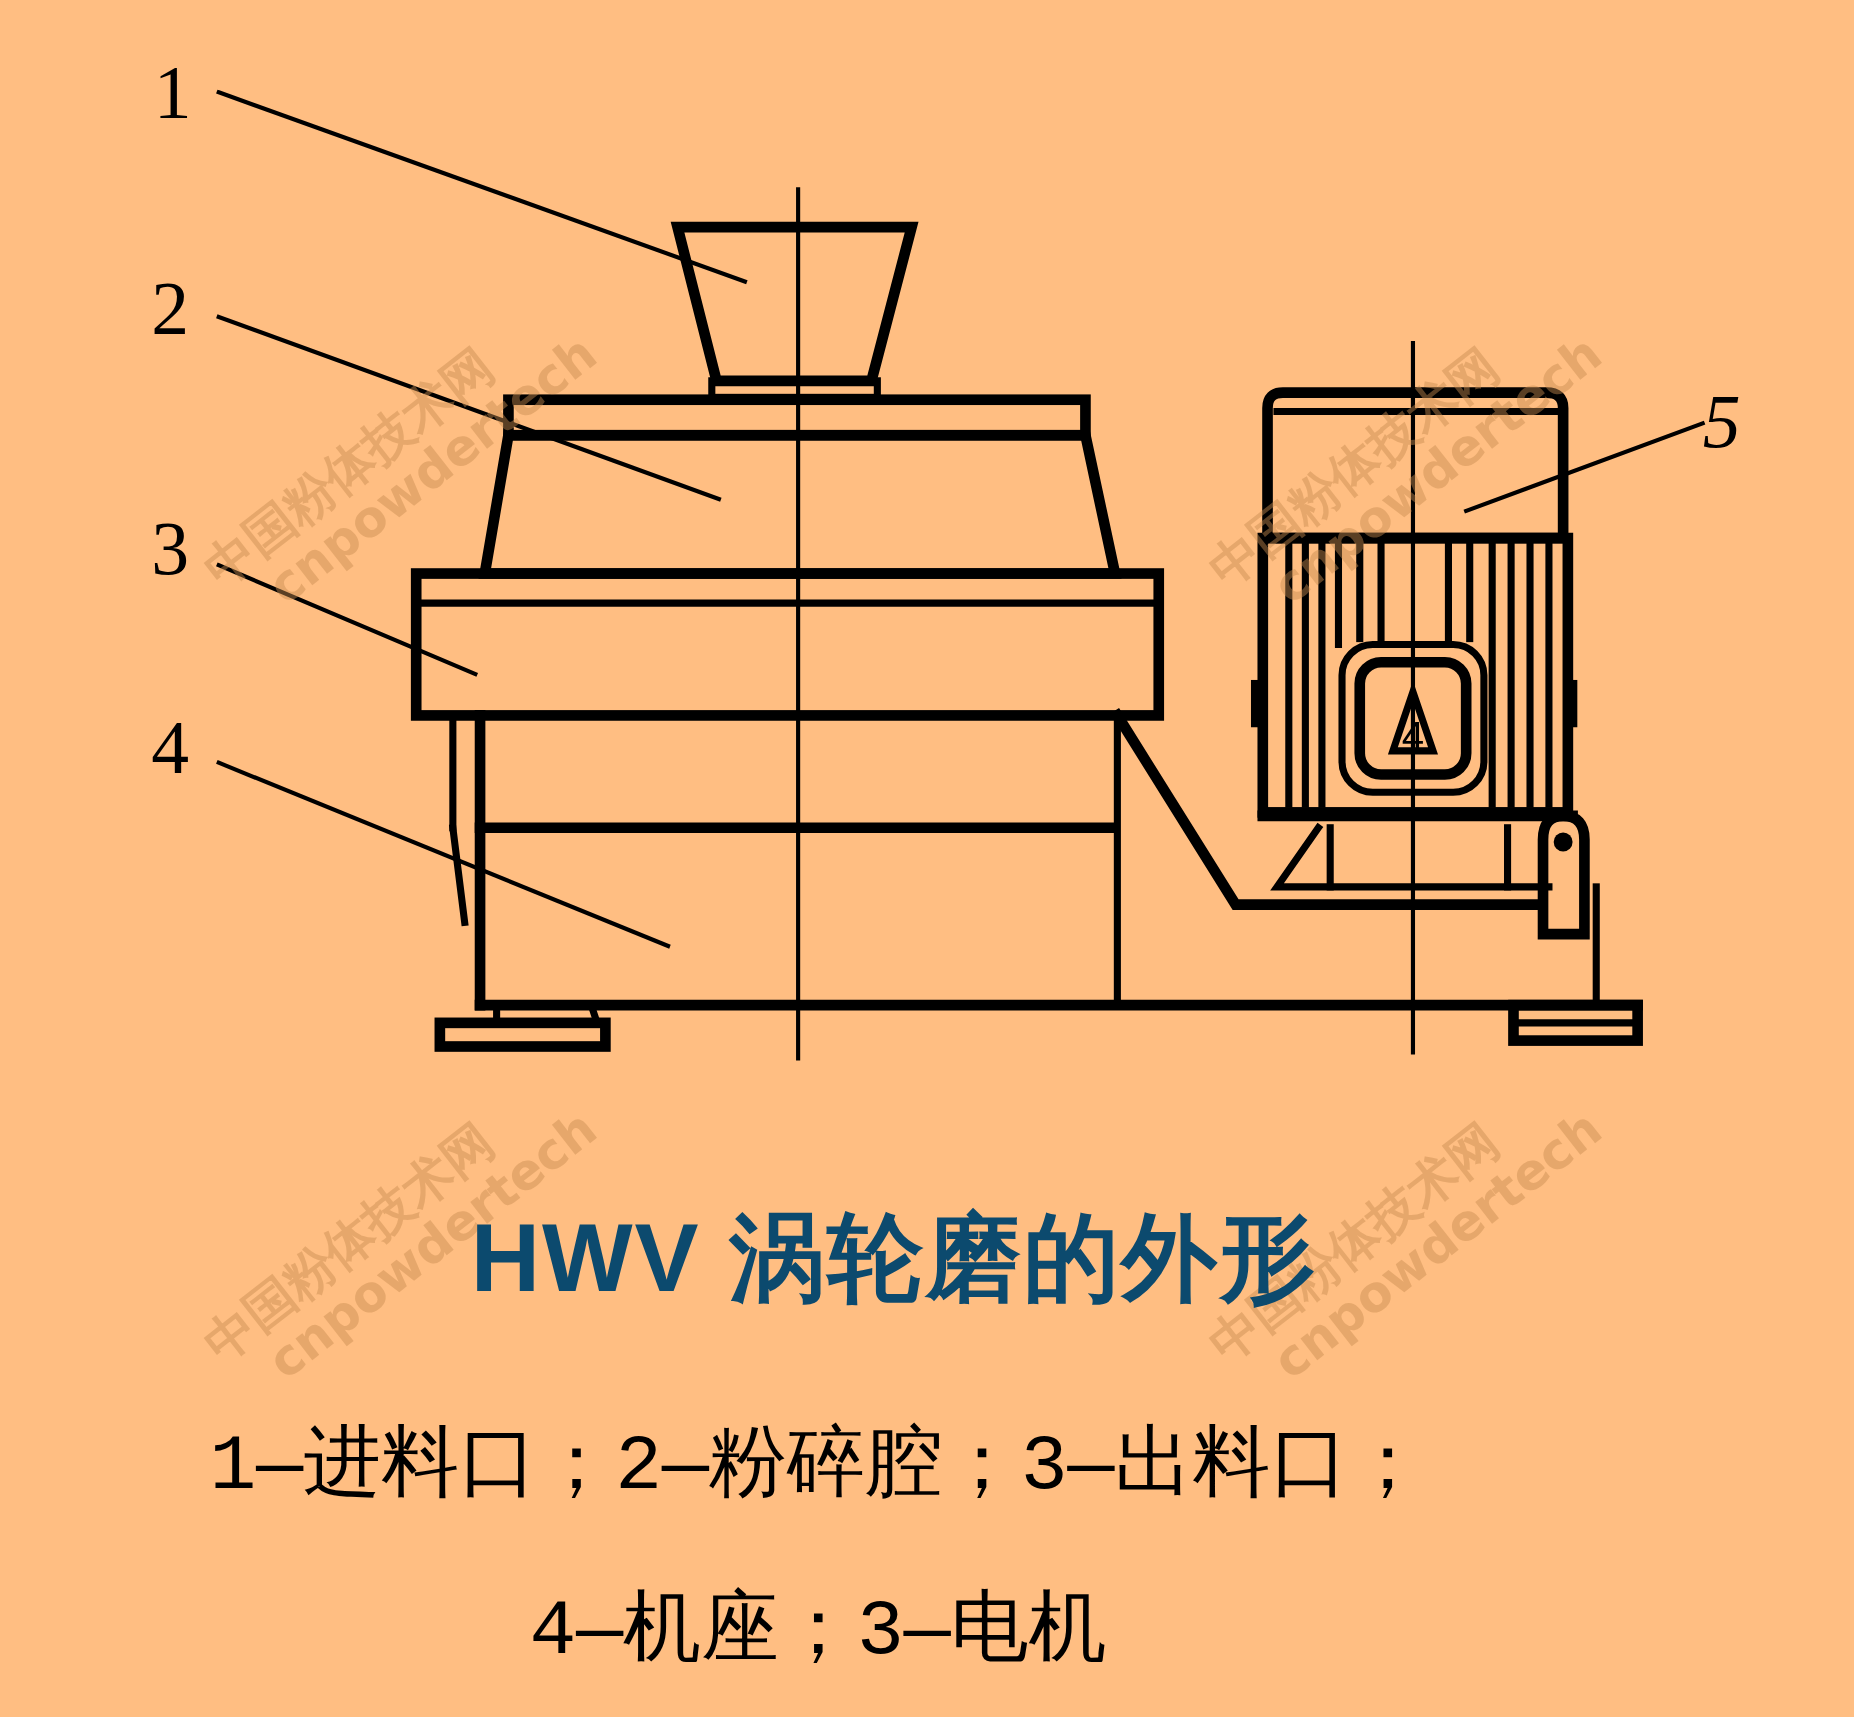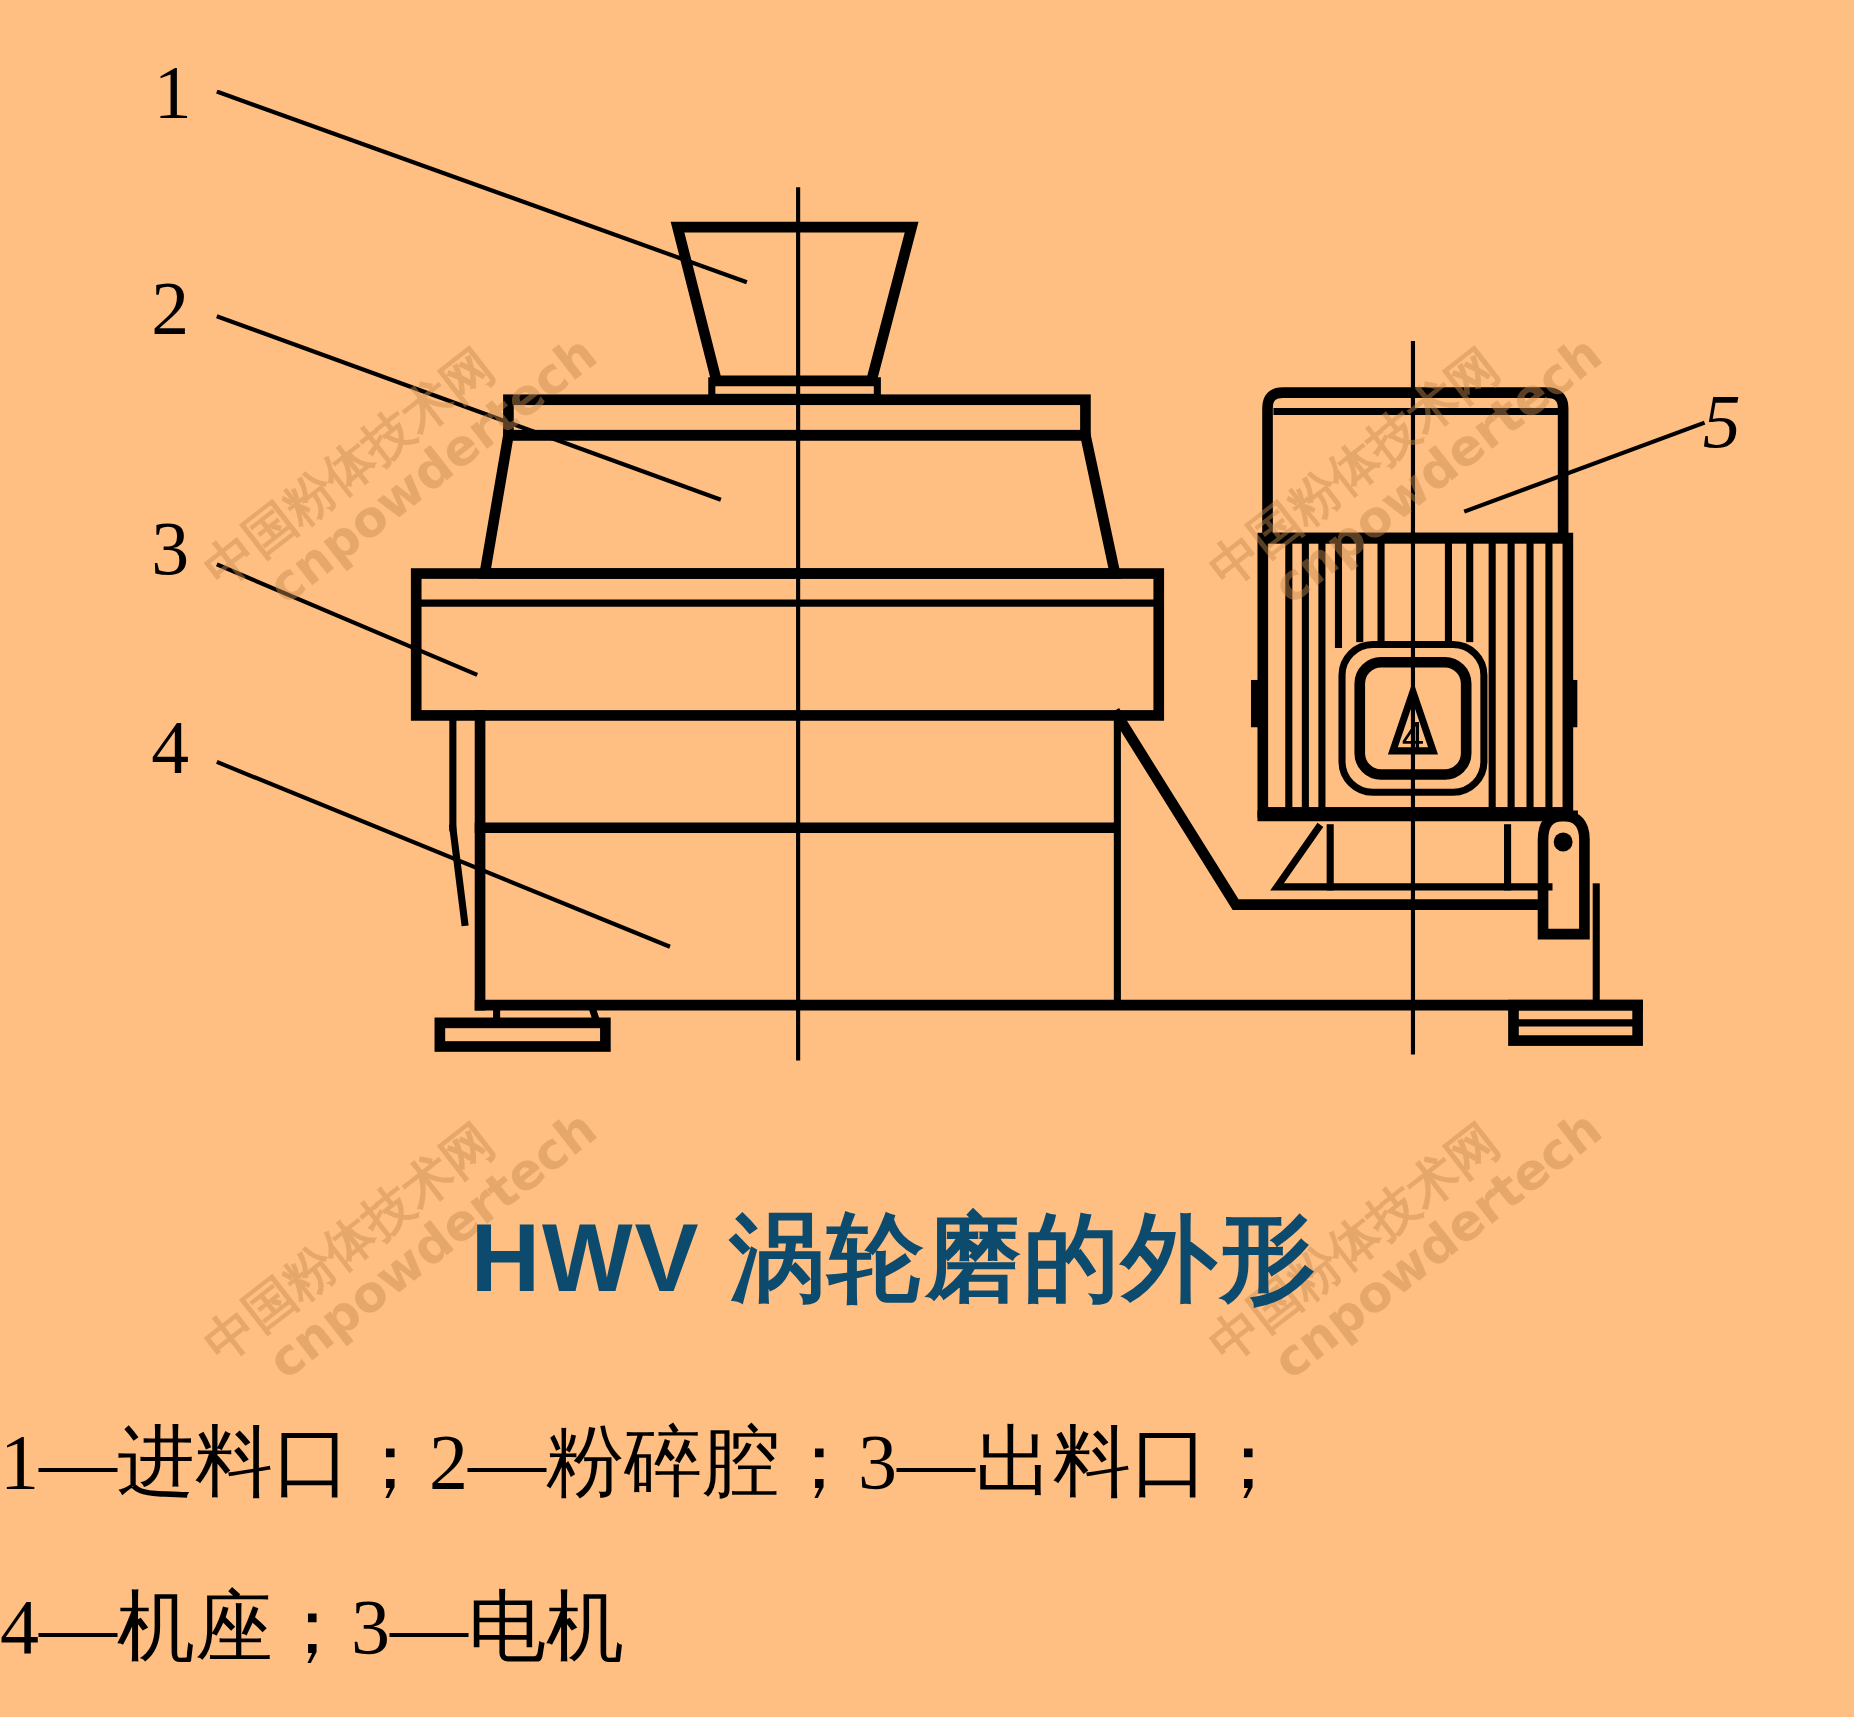--- a/index.html
+++ b/index.html
@@ -6,22 +6,22 @@
   body { width: 1854px; height: 1717px; background: #ffbe82; overflow: hidden; position: relative; }
   .canvas { position: absolute; left: 0; top: 0; width: 1854px; height: 1717px; }
   svg { display: block; }
   .ln { stroke: #000; fill: none; stroke-linecap: square; }
   .thick { stroke-width: 9; }
   .med { stroke-width: 6; }
   .thin { stroke-width: 3.5; }
   .lbl { font-family: "Liberation Serif", serif; font-size: 64px; fill: #000; }
   .title { position: absolute; left: 0; width: 1788px; top: 1195px; text-align: center;
            font-family: Liberation Sans, sans-serif; font-weight: bold; font-size: 96px; color: #0c4a6e; letter-spacing: 2px; }
-  .legend { position: absolute; left: 0; width: 1636px; 
-            font-family: Liberation Serif, serif; font-size: 78px; color: #000; }
+  .legend { position: absolute; left: 0; width: 1636px; text-align: center;
+            font-family: Liberation Mono, monospace; font-size: 78px; color: #000; }
   .legend.l1 { top: 1410px; }
   .legend.l2 { top: 1575px; }
   .wm { position: absolute; font-family: "DejaVu Sans", sans-serif; font-weight: bold; color: rgba(200,140,80,0.45);
         transform: rotate(-38deg); transform-origin: left top; white-space: nowrap; line-height: 1.05; }
 </style>
 </head>
 <body>
 
 <div class="canvas">
 <svg width="1854" height="1717" viewBox="0 0 1568 1452">

